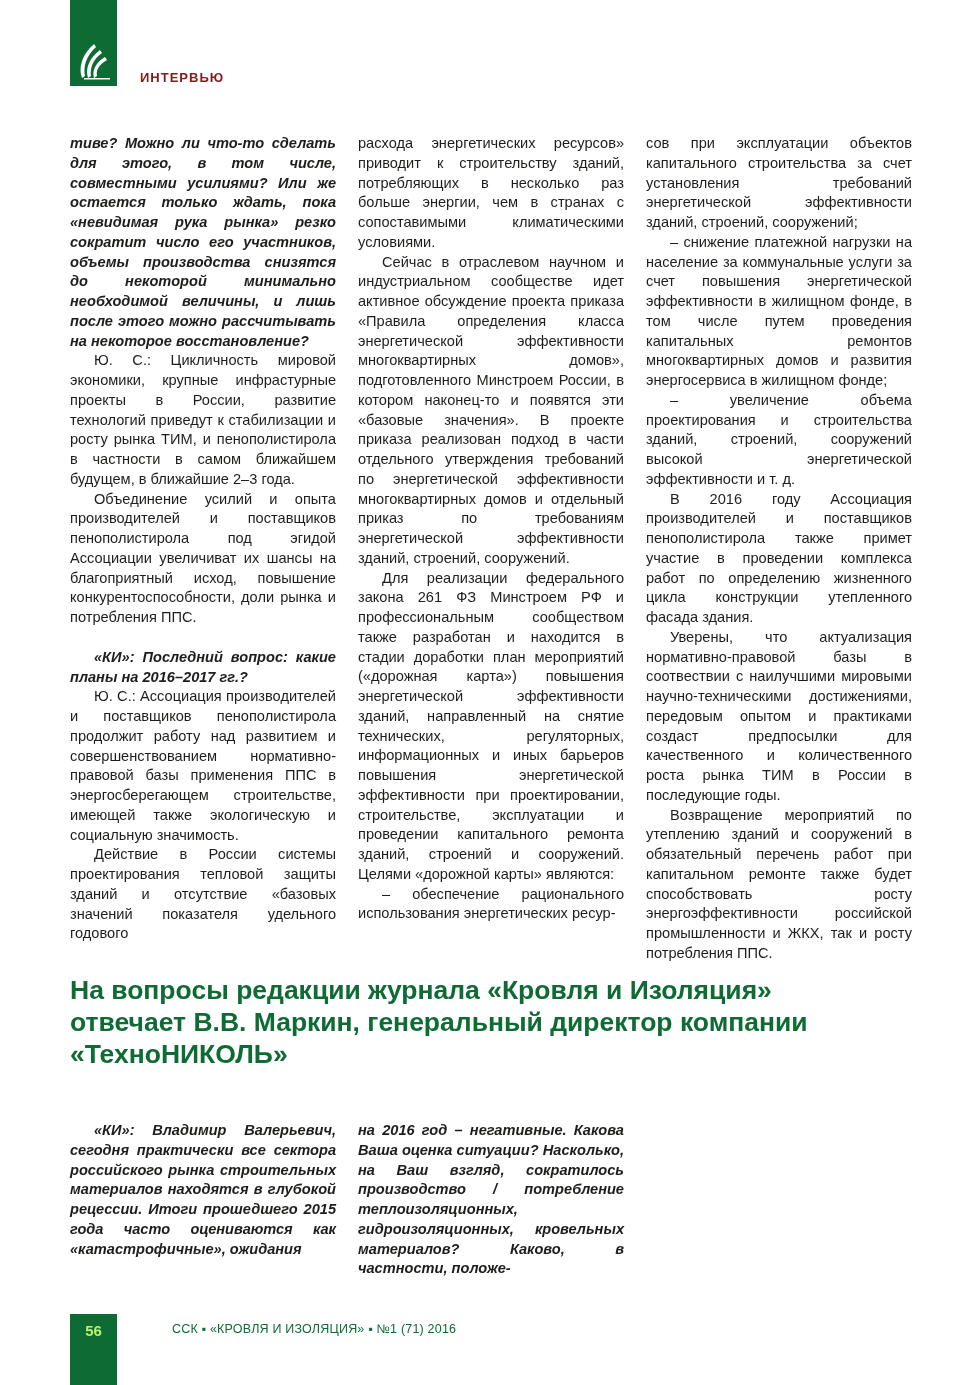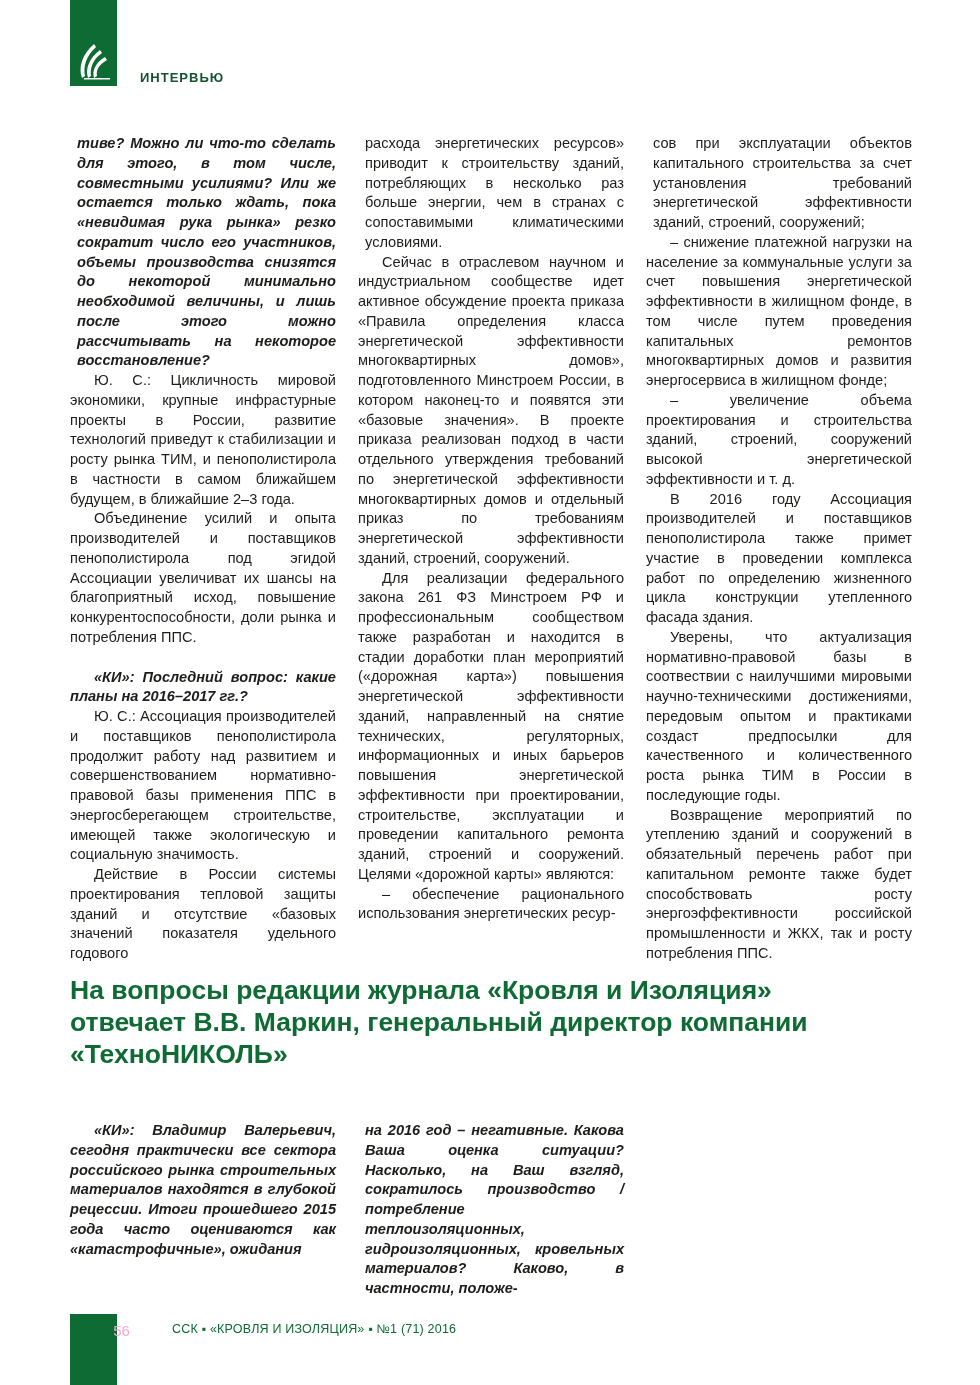--- a/index.html
+++ b/index.html
@@ -6,46 +6,46 @@
   body {
     width: 980px; height: 1385px; background: #ffffff; position: relative; overflow: hidden;
     font-family: "Liberation Sans", sans-serif; color: #1d1d1b;
   }
   .top-bar {
     position: absolute; left: 70px; top: 0; width: 47px; height: 86px; background: #0e6b34;
   }
   .logo { position: absolute; left: 6px; top: 38px; width: 36px; height: 42px; }
   .section-label {
     position: absolute; left: 140px; top: 70px; font-size: 13px; font-weight: bold;
-    color: #14532d; letter-spacing: 1px;
+    color: #7f1d1d; letter-spacing: 1px;
   }
   .col {
     position: absolute; width: 266px; font-size: 14.6px; line-height: 19.75px; text-align: justify;
     hyphens: manual;
   }
   .col p { margin: 0; text-indent: 24px; }
-  .col p.noindent { text-indent: 0; margin-left: 7px; }
+  .col p.noindent { text-indent: 0; }
   .col p.q { font-style: italic; font-weight: bold; }
   .col p.gap { margin-top: 20px; }
   .col b.sp { font-weight: normal; }
   .c1 { left: 70px; }
   .c2 { left: 358px; }
   .c3 { left: 646px; }
   .top { top: 134px; }
   .bot { top: 1121px; }
   .headline {
     position: absolute; left: 70px; top: 974px; width: 820px; font-size: 26.5px; line-height: 32px;
     font-weight: bold; color: #0e6b34; font-family: "Liberation Sans", sans-serif;
   }
   .footer-bar {
     position: absolute; left: 70px; top: 1314px; width: 47px; height: 71px; background: #0e6b34;
   }
   .page-number {
-    position: absolute; left: 0; top: 8px; width: 47px; text-align: center; color: #f9a8d4;
-    font-weight: normal; font-size: 15px; padding-left: 28px;
+    position: absolute; left: 0; top: 8px; width: 47px; text-align: center; color: #bef264;
+    font-weight: bold; font-size: 15px;
   }
   .footer-text {
     position: absolute; left: 140px; top: 1322px; font-size: 12.5px; color: #0e6b34; letter-spacing: 0.2px; margin-left: 32px;
   }
 </style>
 </head>
 <body>
 
 <div class="top-bar">
   <svg class="logo" viewBox="0 0 36 42">

